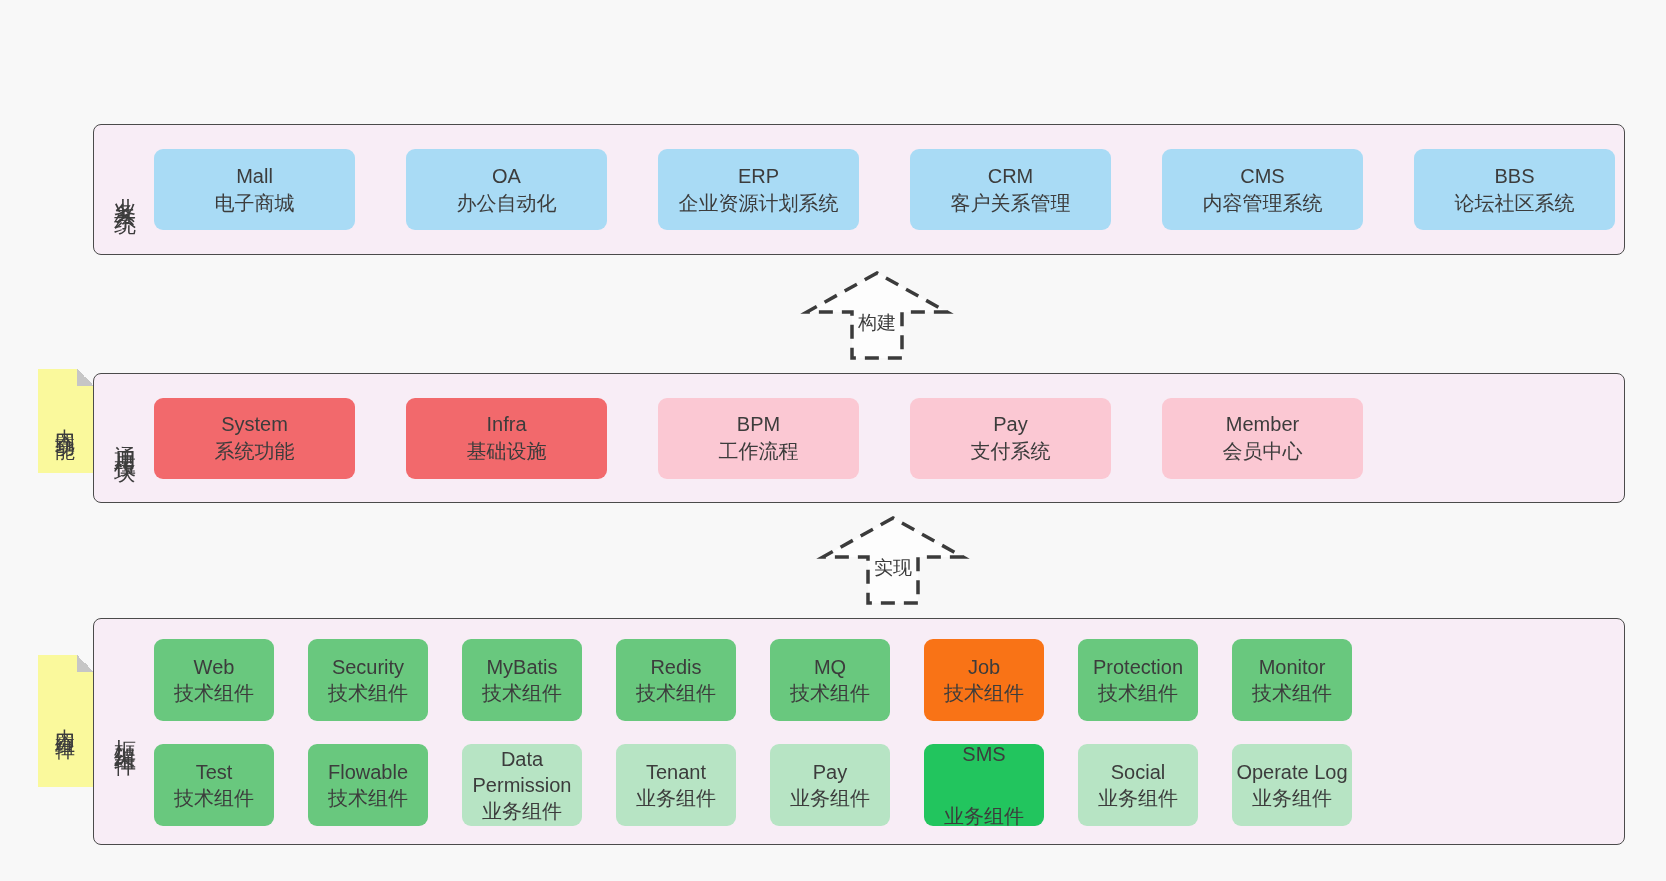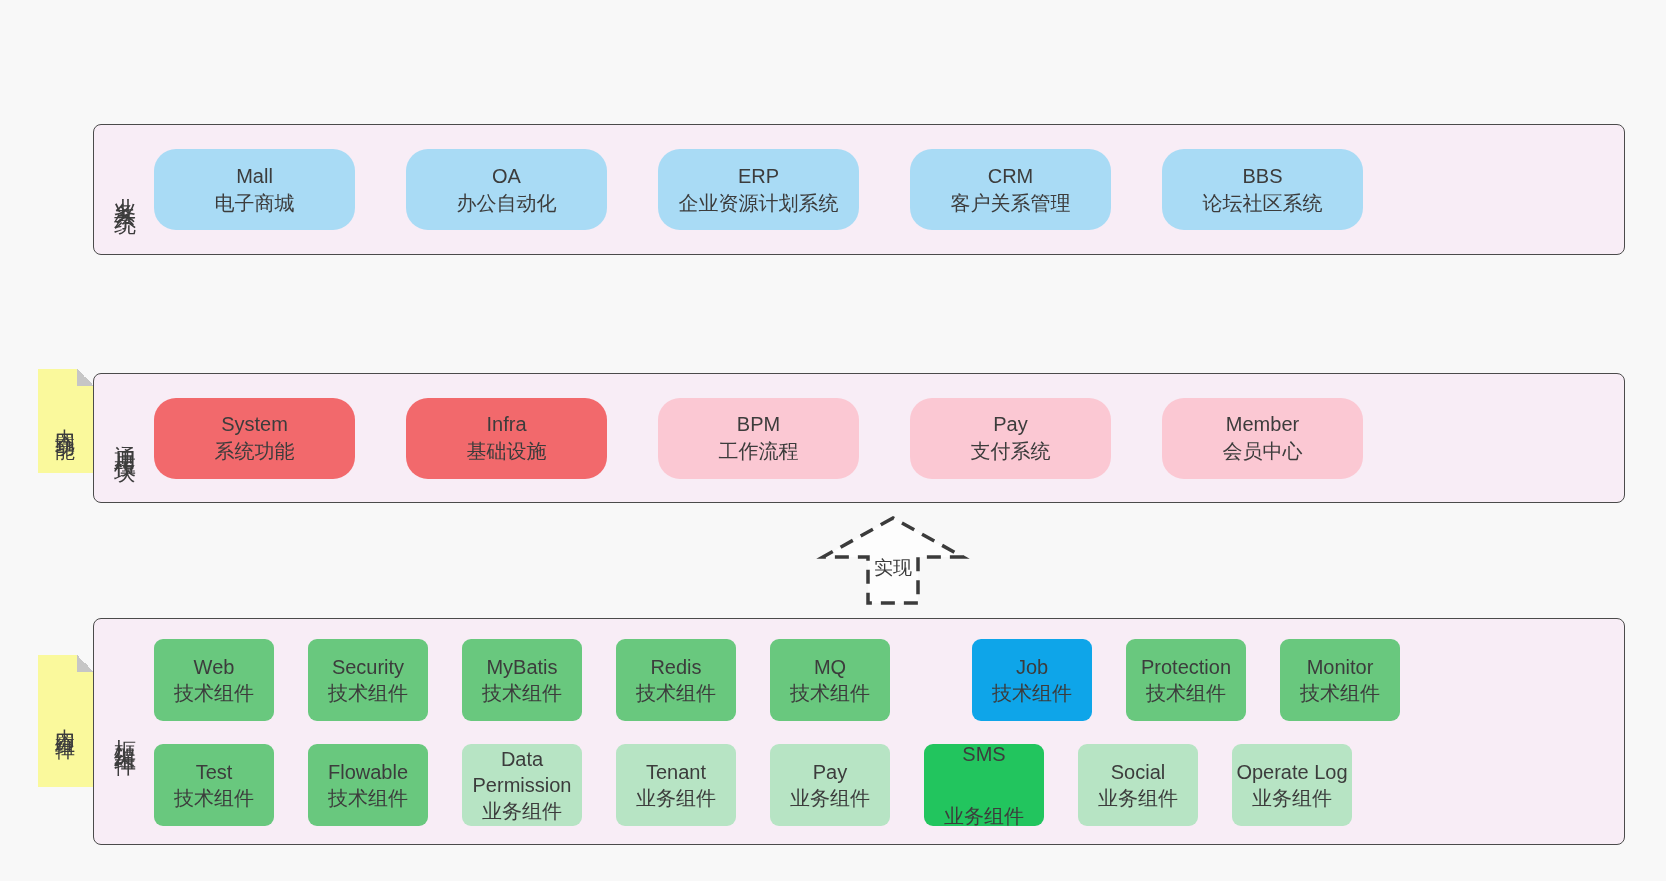--- a/index.html
+++ b/index.html
@@ -17,21 +17,21 @@
           writing-mode:vertical-rl;text-orientation:upright;font-size:22px;letter-spacing:5px;color:var(--text,#3c3c3c);}
 
   .grid{position:absolute;left:60px;top:0;height:100%;display:flex;align-items:center;}
   .s1 .grid,.s2 .grid{gap:51px;}
   .s3 .grid{gap:34px;height:82px;}
   .s3 .grid.row1{top:20px;}
   .s3 .grid.row2{top:125px;}
 
   .box{display:flex;flex-direction:column;align-items:center;justify-content:center;border-radius:9px;
        text-align:center;color:var(--text,#3c3c3c);font-size:20px;line-height:27px;flex:0 0 auto;}
-  .s1 .box,.s2 .box{width:201px;height:81px;border-radius:22px;}
+  .s1 .box,.s2 .box{width:201px;height:81px;}
   .s3 .box{width:120px;height:82px;line-height:26px;}
 
   
   .tag{position:absolute;width:56px;background:var(--tag-yellow,#faf99c);z-index:0;
        display:flex;align-items:center;justify-content:center;}
   .tag1{left:38px;top:369px;height:104px;}
   .tag2{left:38px;top:655px;height:132px;}
   .tag-text{writing-mode:vertical-rl;text-orientation:upright;font-size:20px;letter-spacing:4px;color:var(--text,#3c3c3c);}
   .fold{position:absolute;top:0;right:0;width:17px;height:17px;
         background:linear-gradient(to bottom left,var(--page-bg,#f8f8f8) 0 50%,var(--tag-fold,#c6c6c6) 50% 100%);}
@@ -70,27 +70,37 @@
           <div>办公自动化</div>
         </div>
         <div class="box" style="background: rgb(169, 219, 245);">
           <div>ERP</div>
           <div>企业资源计划系统</div>
         </div>
         <div class="box" style="background: rgb(169, 219, 245);">
           <div>CRM</div>
           <div>客户关系管理</div>
         </div>
+        <div class="box" style="background: rgb(169, 219, 245);">
+          <div>CMS</div>
+          <div>内容管理系统</div>
+        </div>
         <div class="box" style="background: rgb(169, 219, 245); justify-content: center;">
           <div>BBS</div>
           <div>论坛社区系统</div>
         </div>
       </div>
   </div>
 
+  <div class="arrow arrow1">
+    <svg viewBox="0 0 160 100">
+      <path d="M79 7 L9 46 H54 V92 H104 V46 H149 Z" fill="#fdfdfd" stroke="#3b3b3b" stroke-width="3.5" stroke-dasharray="14 9" stroke-linejoin="miter"></path>
+    </svg>
+    <span class="arrow-label">构建</span>
+  </div>
 
   <div class="section s2">
     <div class="vlabel">通用模块</div>
     <div class="grid">
         <div class="box" style="background: rgb(242, 105, 108);">
           <div>System</div>
           <div>系统功能</div>
         </div>
         <div class="box" style="background: rgb(242, 105, 108);">
           <div>Infra</div>
@@ -134,21 +144,21 @@
           <div>技术组件</div>
         </div>
         <div class="box" style="background: rgb(105, 200, 126);">
           <div>Redis</div>
           <div>技术组件</div>
         </div>
         <div class="box" style="background: rgb(105, 200, 126);">
           <div>MQ</div>
           <div>技术组件</div>
         </div>
-        <div class="box" style="background: #0ea5e9; margin-left: 48px;">
+        <div class="box" style="background: #f97316;">
           <div>Job</div>
           <div>技术组件</div>
         </div>
         <div class="box" style="background: rgb(105, 200, 126);">
           <div>Protection</div>
           <div>技术组件</div>
         </div>
         <div class="box" style="background: rgb(105, 200, 126);">
           <div>Monitor</div>
           <div>技术组件</div>

